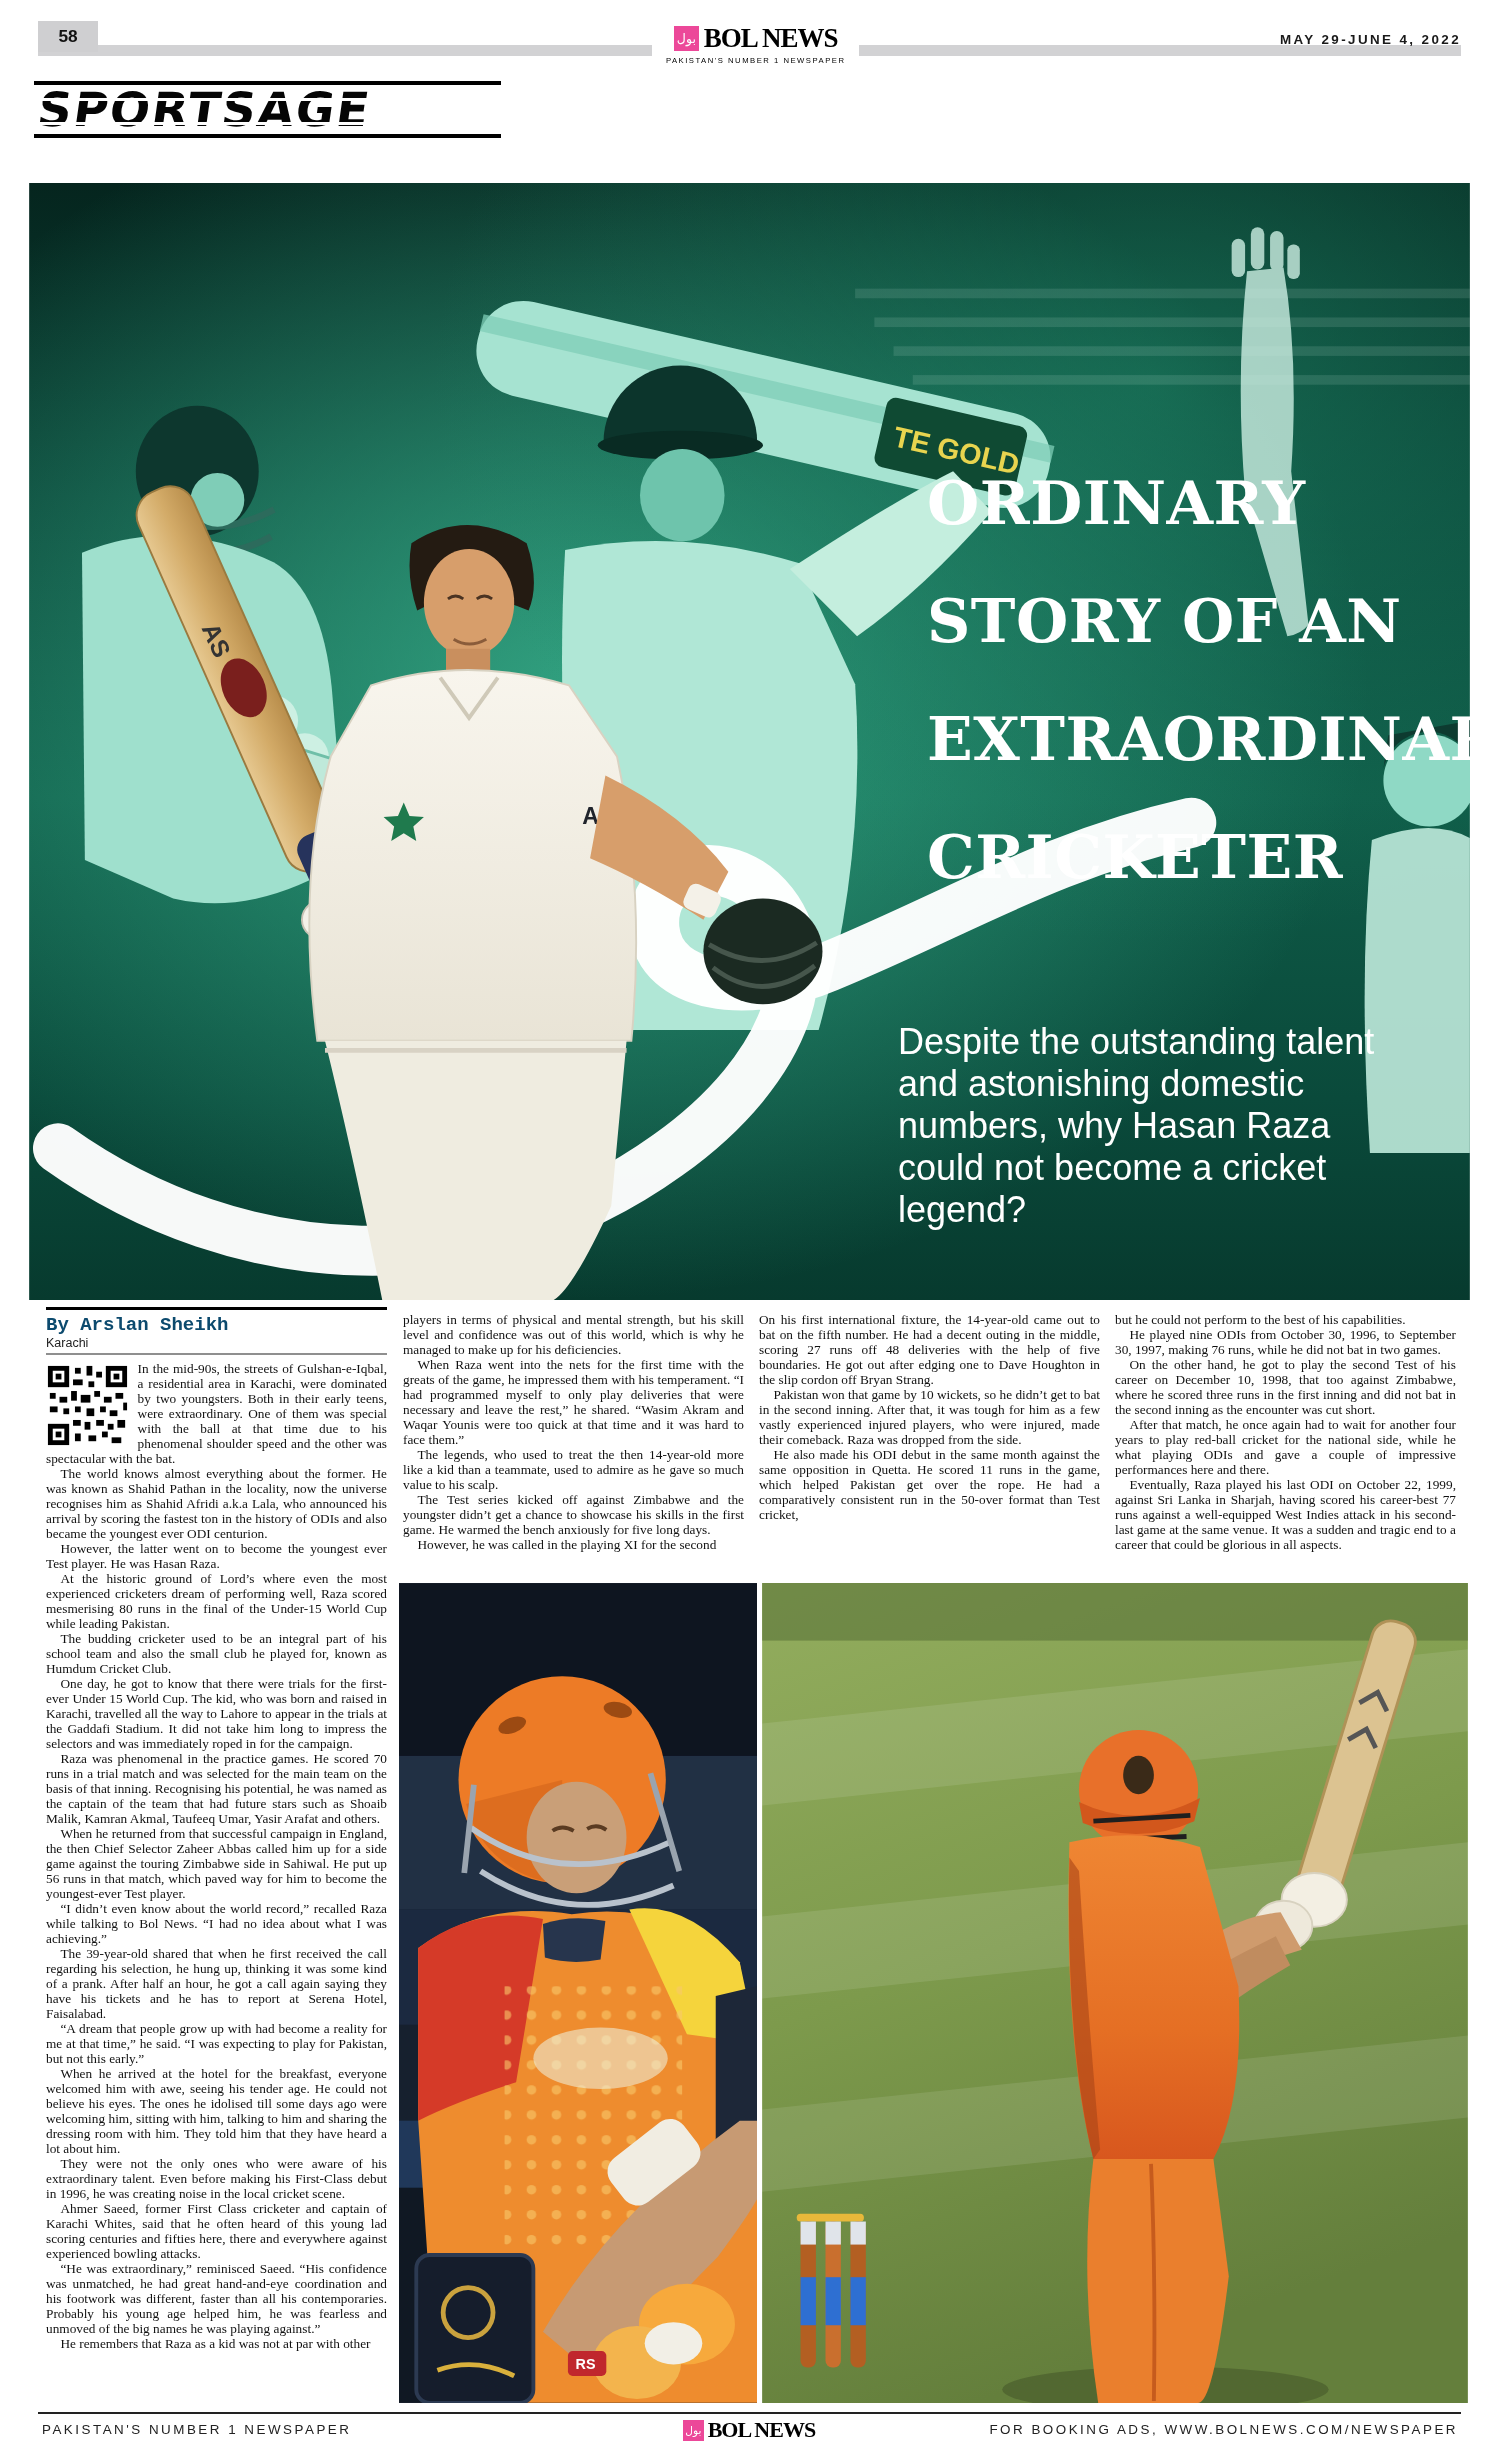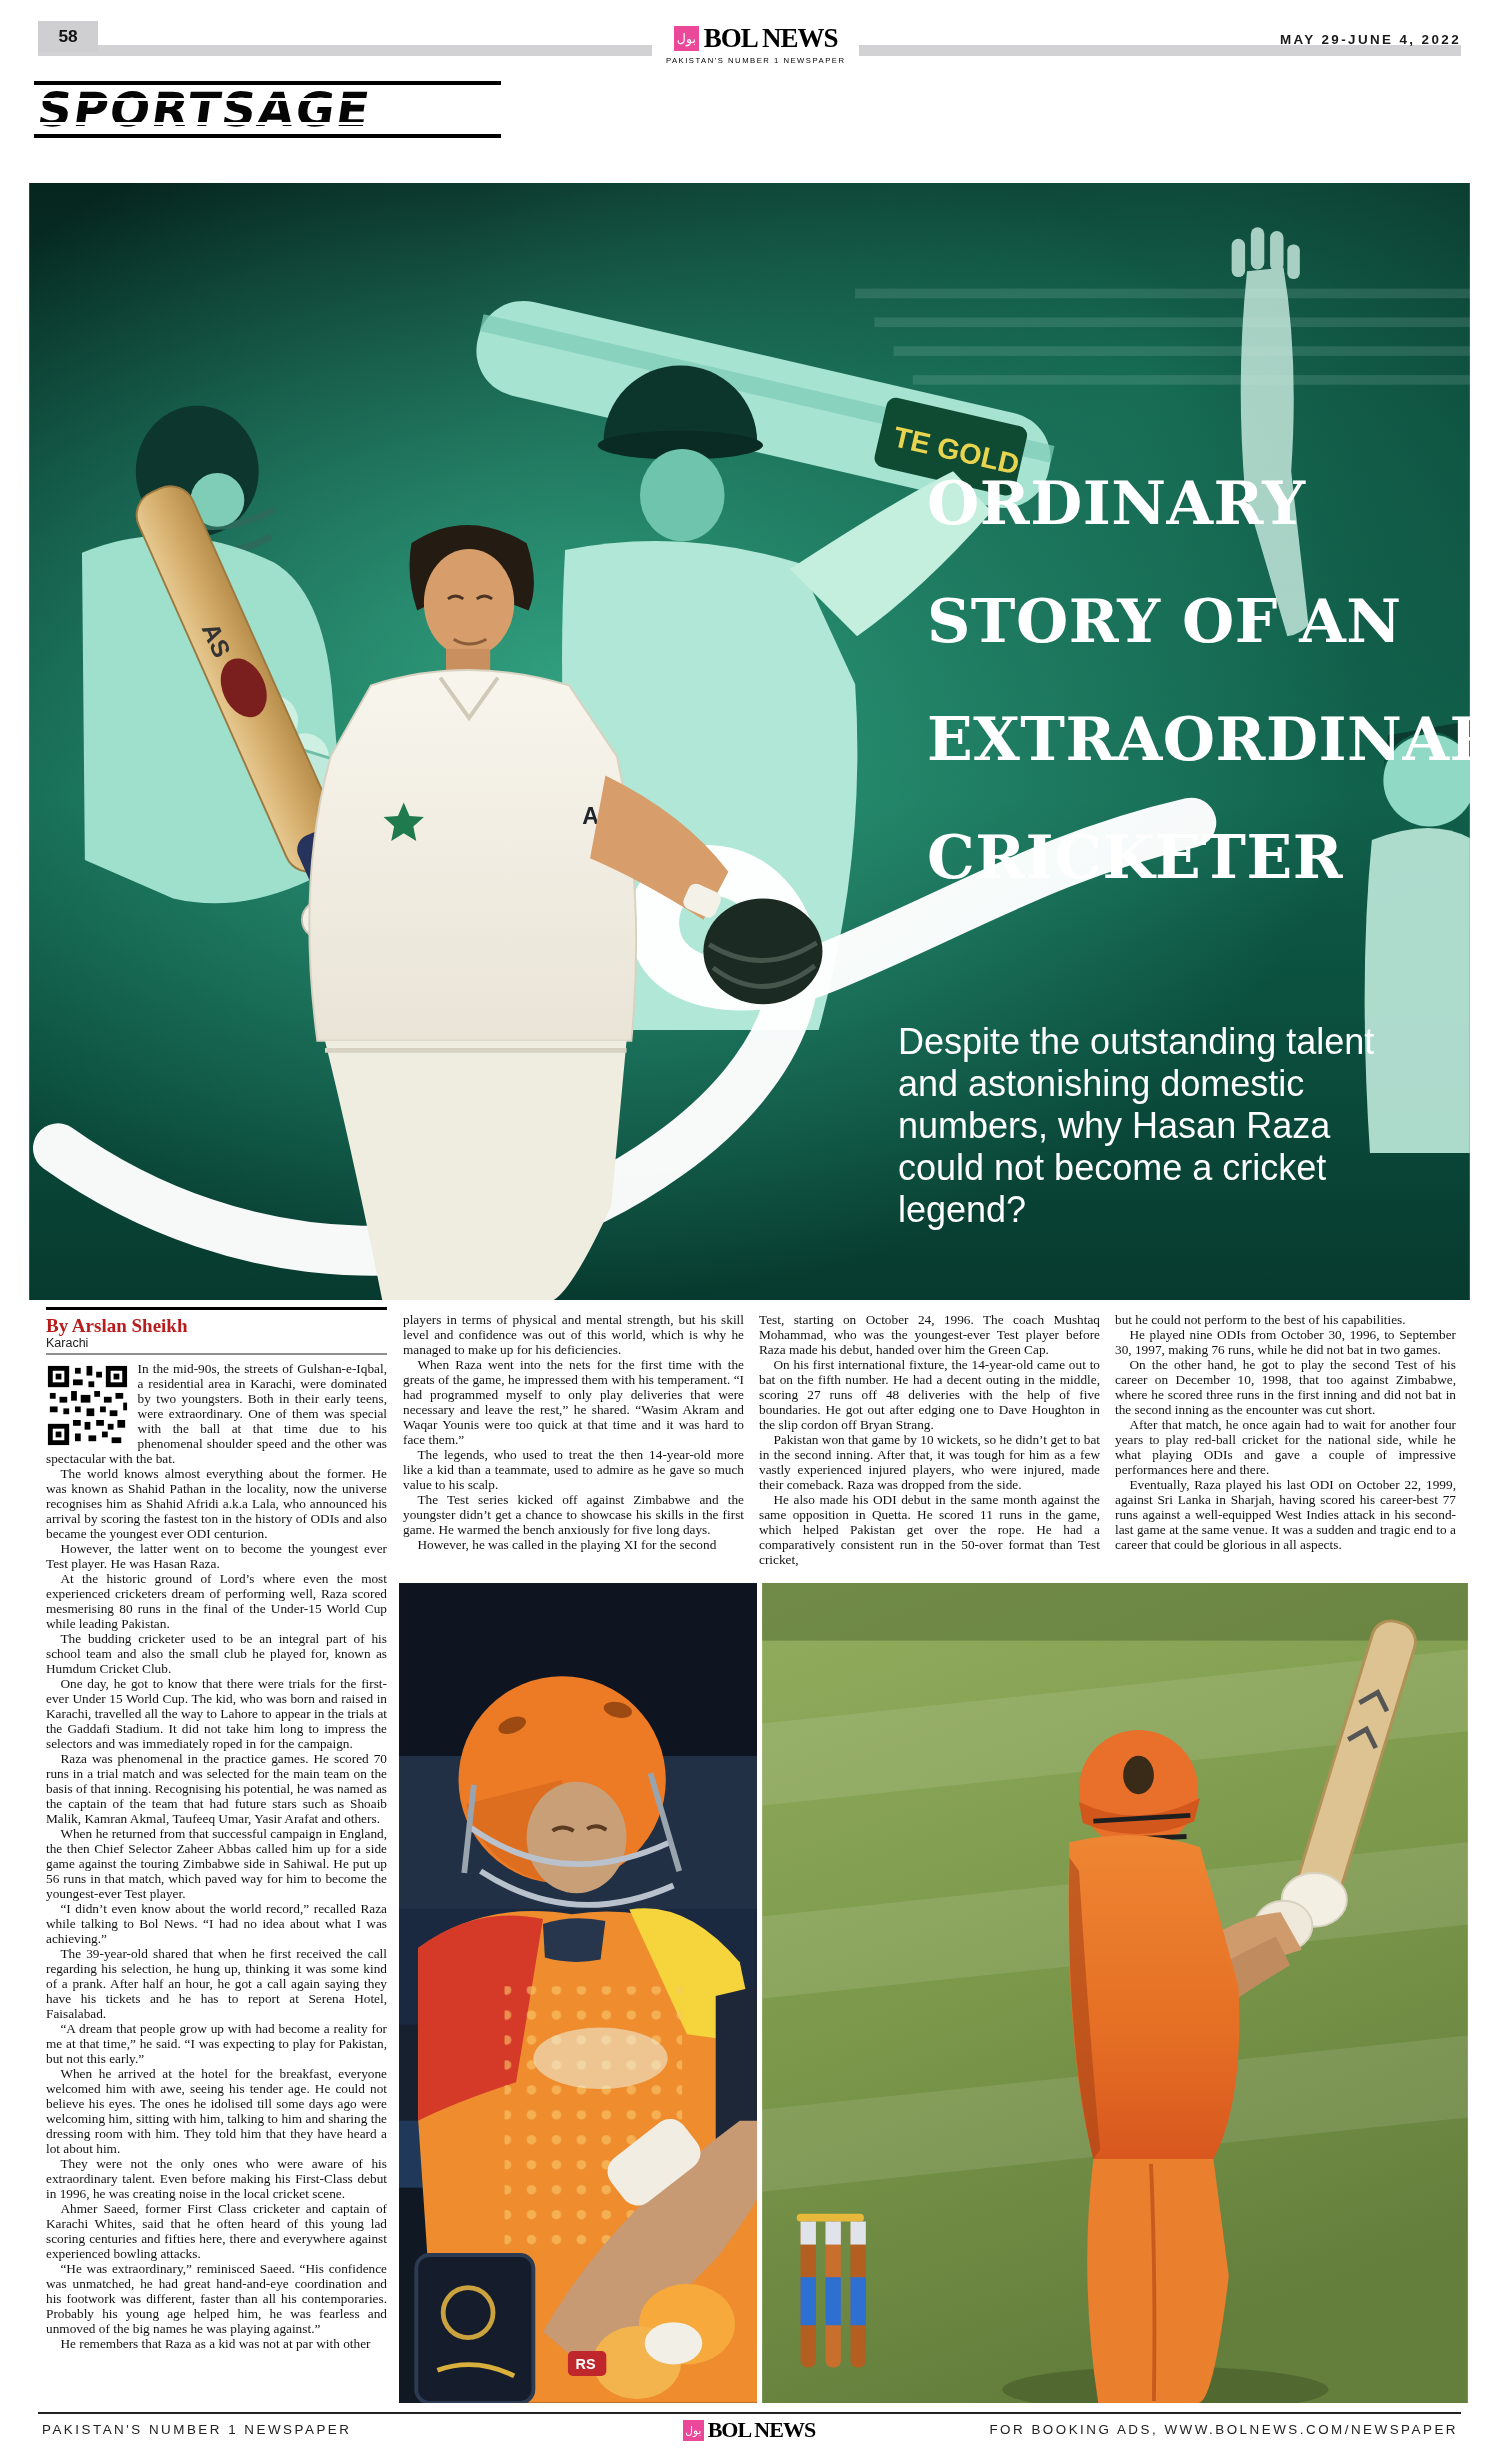--- a/index.html
+++ b/index.html
@@ -35,21 +35,21 @@
                  letter-spacing:0.5px;white-space:nowrap;}
   .hero-sub{position:absolute;left:869px;top:838px;width:490px;color:#ffffff;
             font-family:"Liberation Sans",sans-serif;font-size:36px;line-height:42px;}
 
   
   .col{position:absolute;width:341px;font-size:13.3px;line-height:15px;text-align:justify;}
   .col p{margin:0;text-indent:14.4px;}
   .col .textcol p:first-child{text-indent:0;}
   .rule-black{height:2.9px;background:#000;margin-bottom:4.8px;}
   .rule-gray{height:1.9px;background:#8f8f8f;margin:2.9px 0 5.8px 0;}
-  .byline-author{font-family:Liberation Serif, serif;font-weight:bold;font-size:19px;line-height:21px;color:#b91c1c;}
+  .byline-author{font-family:Liberation Mono, monospace;font-weight:bold;font-size:19px;line-height:21px;color:#0c4a6e;}
   .byline-loc{font-family:"Liberation Sans",sans-serif;font-size:12.5px;line-height:14.4px;color:#222;}
   .qr{float:left;width:83px;height:83px;margin:2.9px 8.6px 1.9px 0;}
 
   
   .photo{position:absolute;overflow:hidden;}
 
   
   .frule{position:absolute;left:38px;right:37px;top:2412px;height:1.9px;background:#222;}
   .ftext{position:absolute;top:2422px;font-family:"Liberation Sans",sans-serif;font-size:13.4px;
          letter-spacing:2.5px;color:#222;}
@@ -267,21 +267,20 @@
     <div class="textcol">
         <p>players in terms of physical and mental strength, but his skill level and confidence was out of this world, which is why he managed to make up for his deficiencies.</p>
         <p>When Raza went into the nets for the first time with the greats of the game, he impressed them with his temperament. “I had programmed myself to only play deliveries that were necessary and leave the rest,” he shared. “Wasim Akram and Waqar Younis were too quick at that time and it was hard to face them.”</p>
         <p>The legends, who used to treat the then 14-year-old more like a kid than a teammate, used to admire as he gave so much value to his scalp.</p>
         <p>The Test series kicked off against Zimbabwe and the youngster didn’t get a chance to showcase his skills in the first game. He warmed the bench anxiously for five long days.</p>
         <p>However, he was called in the playing XI for the second</p>
       </div>
   </div>
   <div class="col" style="left:759px;top:1312px;">
     <div class="textcol">
-        <p>Test, starting on October 24, 1996. The coach Mushtaq Mohammad, who was the youngest-ever Test player before Raza made his debut, handed over him the Green Cap.</p>
         <p>On his first international fixture, the 14-year-old came out to bat on the fifth number. He had a decent outing in the middle, scoring 27 runs off 48 deliveries with the help of five boundaries. He got out after edging one to Dave Houghton in the slip cordon off Bryan Strang.</p>
         <p>Pakistan won that game by 10 wickets, so he didn’t get to bat in the second inning. After that, it was tough for him as a few vastly experienced injured players, who were injured, made their comeback. Raza was dropped from the side.</p>
         <p>He also made his ODI debut in the same month against the same opposition in Quetta. He scored 11 runs in the game, which helped Pakistan get over the rope. He had a comparatively consistent run in the 50-over format than Test cricket,</p>
       </div>
   </div>
   <div class="col" style="left:1115px;top:1312px;">
     <div class="textcol">
         <p>but he could not perform to the best of his capabilities.</p>
         <p>He played nine ODIs from October 30, 1996, to September 30, 1997, making 76 runs, while he did not bat in two games.</p>
         <p>On the other hand, he got to play the second Test of his career on December 10, 1998, that too against Zimbabwe, where he scored three runs in the first inning and did not bat in the second inning as the encounter was cut short.</p>

